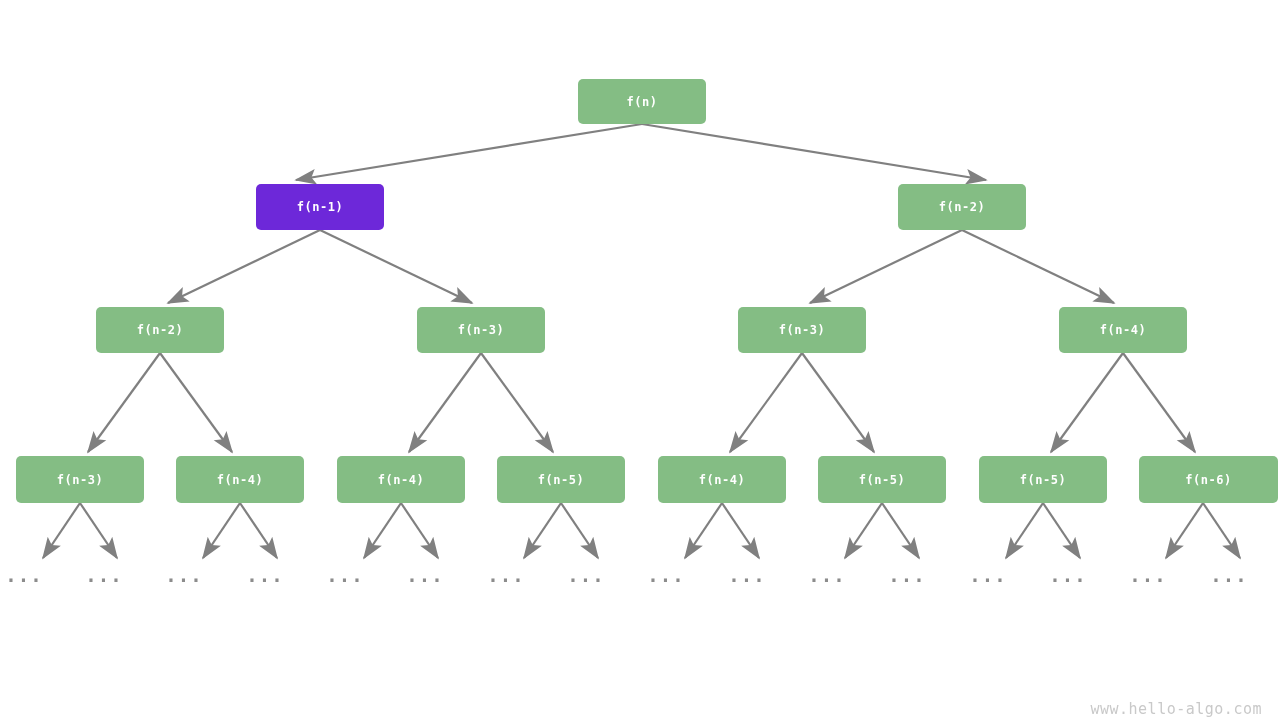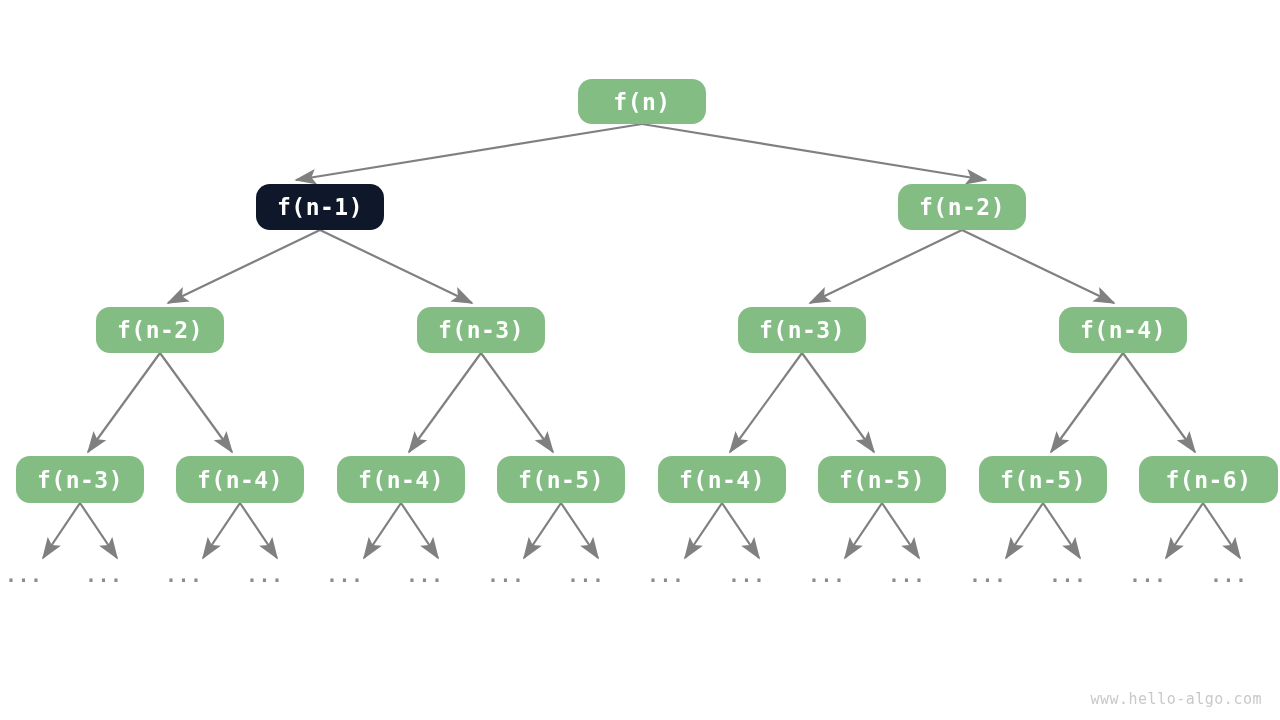--- a/index.html
+++ b/index.html
@@ -25,24 +25,24 @@
     left: 0;
     top: 0;
     width: 1280px;
     height: 720px;
     pointer-events: none;
   }
 
   .tree-node {
     position: absolute;
     background: #84bd84;
-    border-radius: 14px;
+    border-radius: 5px;
     color: #ffffff;
     font-family: "DejaVu Sans Mono", "Liberation Mono", monospace;
-    font-size: 23px;
+    font-size: 12px;
     font-weight: bold;
     letter-spacing: 0.5px;
     display: flex;
     align-items: center;
     justify-content: center;
     box-sizing: border-box;
     white-space: nowrap;
   }
 
   .ellipsis-node {
@@ -55,21 +55,21 @@
     display: flex;
     align-items: center;
     justify-content: center;
     white-space: nowrap;
     line-height: 1;
   }
 
   #watermark {
     position: absolute;
     right: 18px;
-    bottom: 12px;
+    bottom: 2px;
     color: #c9c9c9;
     font-family: "DejaVu Sans Mono", "Liberation Mono", monospace;
     font-size: 15px;
     letter-spacing: 0.5px;
     white-space: nowrap;
   }
 </style>
 </head>
 <body>
 
@@ -110,21 +110,21 @@
         <line x1="882" y1="503" x2="919" y2="558" stroke="#808080" stroke-width="2.2" marker-end="url(#arrowhead)"></line>
         <line x1="1043" y1="503" x2="1006" y2="558" stroke="#808080" stroke-width="2.2" marker-end="url(#arrowhead)"></line>
         <line x1="1043" y1="503" x2="1080" y2="558" stroke="#808080" stroke-width="2.2" marker-end="url(#arrowhead)"></line>
         <line x1="1203" y1="503" x2="1166" y2="558" stroke="#808080" stroke-width="2.2" marker-end="url(#arrowhead)"></line>
         <line x1="1203" y1="503" x2="1240" y2="558" stroke="#808080" stroke-width="2.2" marker-end="url(#arrowhead)"></line>
       </g>
   </svg>
 
   <div id="nodes-layer">
       <div class="tree-node" style="left: 578px; top: 79px; width: 128px; height: 45px; background: rgb(132, 189, 132); color: rgb(255, 255, 255);">f(n)</div>
-      <div class="tree-node" style="left: 256px; top: 184px; width: 128px; height: 46px; background: #0f172a; color: rgb(255, 255, 255);">f(n-1)</div>
+      <div class="tree-node" style="left: 256px; top: 184px; width: 128px; height: 46px; background: #6d28d9; color: rgb(255, 255, 255);">f(n-1)</div>
       <div class="tree-node" style="left: 898px; top: 184px; width: 128px; height: 46px; background: rgb(132, 189, 132); color: rgb(255, 255, 255);">f(n-2)</div>
       <div class="tree-node" style="left: 96px; top: 307px; width: 128px; height: 46px; background: rgb(132, 189, 132); color: rgb(255, 255, 255);">f(n-2)</div>
       <div class="tree-node" style="left: 417px; top: 307px; width: 128px; height: 46px; background: rgb(132, 189, 132); color: rgb(255, 255, 255);">f(n-3)</div>
       <div class="tree-node" style="left: 738px; top: 307px; width: 128px; height: 46px; background: rgb(132, 189, 132); color: rgb(255, 255, 255);">f(n-3)</div>
       <div class="tree-node" style="left: 1059px; top: 307px; width: 128px; height: 46px; background: rgb(132, 189, 132); color: rgb(255, 255, 255);">f(n-4)</div>
       <div class="tree-node" style="left: 16px; top: 456px; width: 128px; height: 47px; background: rgb(132, 189, 132); color: rgb(255, 255, 255);">f(n-3)</div>
       <div class="tree-node" style="left: 176px; top: 456px; width: 128px; height: 47px; background: rgb(132, 189, 132); color: rgb(255, 255, 255);">f(n-4)</div>
       <div class="tree-node" style="left: 337px; top: 456px; width: 128px; height: 47px; background: rgb(132, 189, 132); color: rgb(255, 255, 255);">f(n-4)</div>
       <div class="tree-node" style="left: 497px; top: 456px; width: 128px; height: 47px; background: rgb(132, 189, 132); color: rgb(255, 255, 255);">f(n-5)</div>
       <div class="tree-node" style="left: 658px; top: 456px; width: 128px; height: 47px; background: rgb(132, 189, 132); color: rgb(255, 255, 255);">f(n-4)</div>

